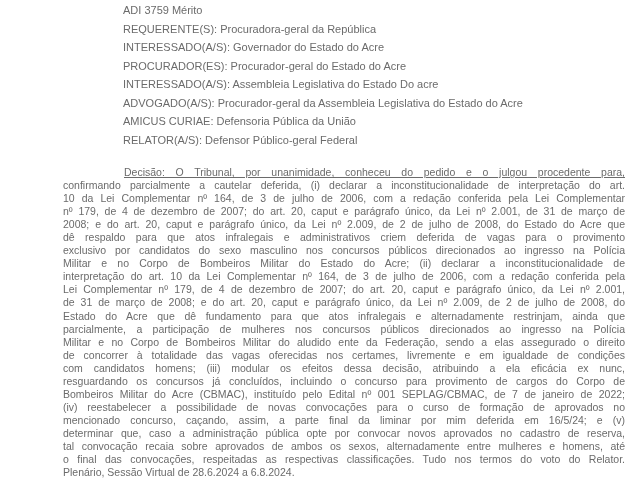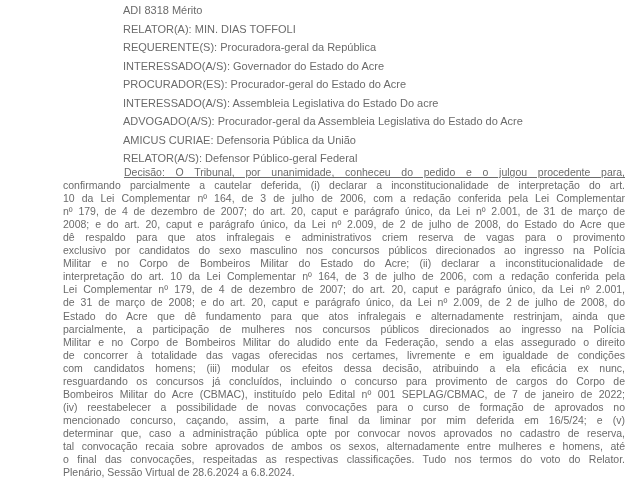--- a/index.html
+++ b/index.html
@@ -48,37 +48,36 @@
   }
   .body-line.last{
     text-align-last:left;
   }
 </style>
 </head>
 <body>
 
 <div class="page">
   <div class="header-block">
-      <div class="header-line first">ADI 8318 Mérito</div>
-      <div class="header-line">RELATOR(A): MIN. DIAS TOFFOLI</div>
+      <div class="header-line first">ADI 3759 Mérito</div>
       <div class="header-line">REQUERENTE(S): Procuradora-geral da República</div>
       <div class="header-line">INTERESSADO(A/S): Governador do Estado do Acre</div>
       <div class="header-line">PROCURADOR(ES): Procurador-geral do Estado do Acre</div>
       <div class="header-line">INTERESSADO(A/S): Assembleia Legislativa do Estado Do acre</div>
       <div class="header-line">ADVOGADO(A/S): Procurador-geral da Assembleia Legislativa do Estado do Acre</div>
       <div class="header-line">AMICUS CURIAE: Defensoria Pública da União</div>
       <div class="header-line last">RELATOR(A/S): Defensor Público-geral Federal</div>
     </div>
   <div class="decision-block">
       <div class="body-line first">Decisão: O Tribunal, por unanimidade, conheceu do pedido e o julgou procedente para,</div>
       <div class="body-line">confirmando parcialmente a cautelar deferida, (i) declarar a inconstitucionalidade de interpretação do art.</div>
       <div class="body-line">10 da Lei Complementar nº 164, de 3 de julho de 2006, com a redação conferida pela Lei Complementar</div>
       <div class="body-line">nº 179, de 4 de dezembro de 2007; do art. 20, caput e parágrafo único, da Lei nº 2.001, de 31 de março de</div>
       <div class="body-line">2008; e do art. 20, caput e parágrafo único, da Lei nº 2.009, de 2 de julho de 2008, do Estado do Acre que</div>
-      <div class="body-line">dê respaldo para que atos infralegais e administrativos criem reserva de vagas para o provimento</div>
+      <div class="body-line">dê respaldo para que atos infralegais e administrativos criem deferida de vagas para o provimento</div>
       <div class="body-line">exclusivo por candidatos do sexo masculino nos concursos públicos direcionados ao ingresso na Polícia</div>
       <div class="body-line">Militar e no Corpo de Bombeiros Militar do Estado do Acre; (ii) declarar a inconstitucionalidade de</div>
       <div class="body-line">interpretação do art. 10 da Lei Complementar nº 164, de 3 de julho de 2006, com a redação conferida pela</div>
       <div class="body-line">Lei Complementar nº 179, de 4 de dezembro de 2007; do art. 20, caput e parágrafo único, da Lei nº 2.001,</div>
       <div class="body-line">de 31 de março de 2008; e do art. 20, caput e parágrafo único, da Lei nº 2.009, de 2 de julho de 2008, do</div>
       <div class="body-line">Estado do Acre que dê fundamento para que atos infralegais e alternadamente restrinjam, ainda que</div>
       <div class="body-line">parcialmente, a participação de mulheres nos concursos públicos direcionados ao ingresso na Polícia</div>
       <div class="body-line">Militar e no Corpo de Bombeiros Militar do aludido ente da Federação, sendo a elas assegurado o direito</div>
       <div class="body-line">de concorrer à totalidade das vagas oferecidas nos certames, livremente e em igualdade de condições</div>
       <div class="body-line">com candidatos homens; (iii) modular os efeitos dessa decisão, atribuindo a ela eficácia ex nunc,</div>

